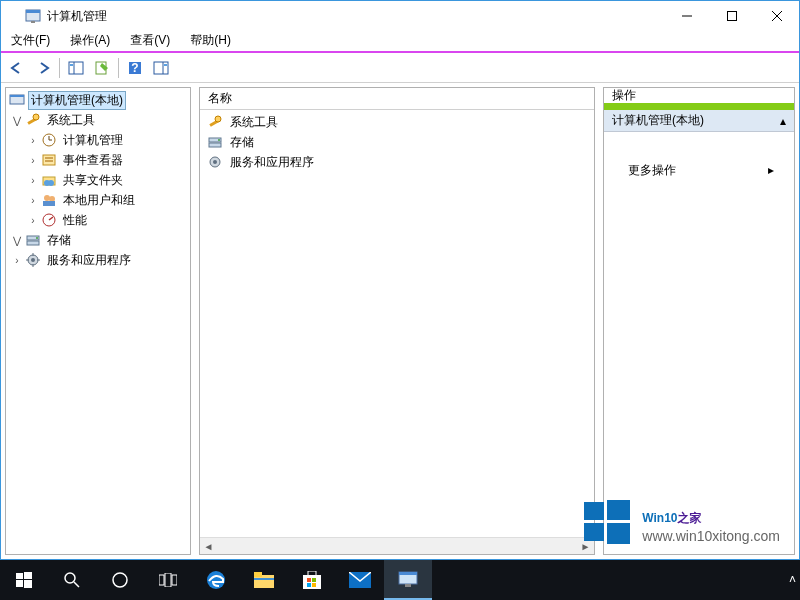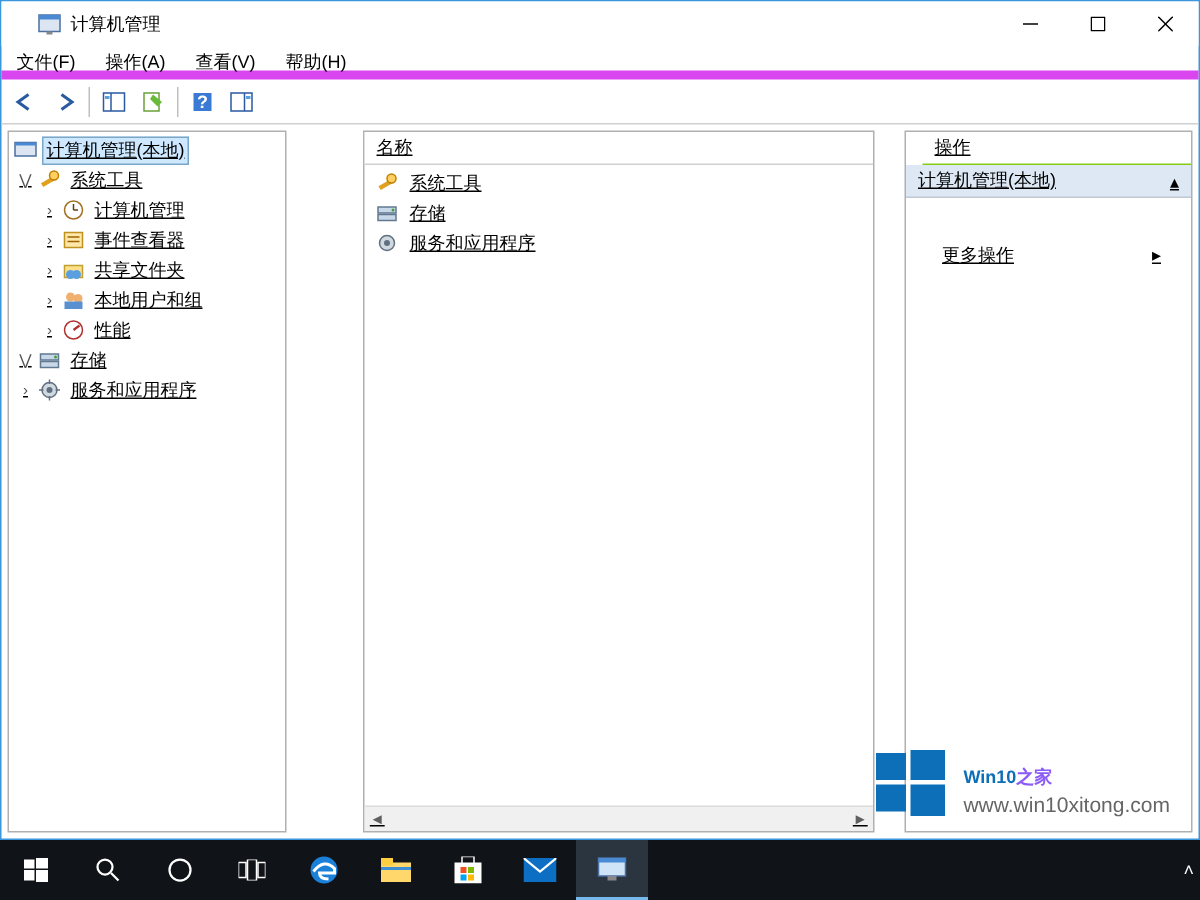--- a/index.html
+++ b/index.html
@@ -6,38 +6,38 @@
 html, body { width: 800px; height: 600px; overflow: hidden; }
 body { display: flex; flex-direction: column; }
 
 .window { flex: 1; display: flex; flex-direction: column; background: #fff; border: 1px solid #3a96dd; }
 .titlebar { height: 30px; display: flex; align-items: center; background: #fff; padding-left: 24px; }
 .titlebar .icon { width: 16px; height: 16px; margin-right: 6px; }
 .titlebar .title { flex: 1; }
 .titlebar .wincontrols { display: flex; }
 .titlebar .wincontrols div { width: 45px; height: 30px; display: flex; align-items: center; justify-content: center; }
 
-.menubar { height: 22px; display: flex; align-items: flex-start; padding: 0 6px; gap: 12px; border-bottom: 6px solid #d946ef; }
+.menubar { height: 22px; display: flex; align-items: flex-end; padding: 0 6px; gap: 12px; border-bottom: 2px solid #d946ef; }
 .menubar span { padding: 2px 4px; }
 
 .toolbar { height: 30px; display: flex; align-items: center; padding: 2px 4px; gap: 2px; border-bottom: 1px solid #d0d0d0; }
 .toolbar .tb { width: 24px; height: 24px; display: flex; align-items: center; justify-content: center; border: 1px solid transparent; }
 .toolbar .sep { width: 1px; height: 20px; background: #c0c0c0; margin: 0 2px; }
 
-.content { flex: 1; display: flex; overflow: hidden; padding: 4px; gap: 20px; text-decoration: underline; }
+.content { flex: 1; display: flex; overflow: hidden; padding: 4px; gap: 8px; }
 .pane { border: 1px solid #b0b0b0; background: #fff; overflow: auto; }
 .treepane { width: 186px; }
-.listpane { flex: 1; display: flex; flex-direction: column; margin-left: 31px; }
+.listpane { flex: 1; display: flex; flex-direction: column; }
 .actionpane { width: 192px; }
 
 .listheader { height: 22px; border-bottom: 1px solid #d0d0d0; padding-left: 8px; display: flex; align-items: center; background: #fff; }
 .listbody { flex: 1; padding: 2px 4px; overflow:auto; }
 .listitem { display: flex; align-items: center; height: 20px; gap: 4px; padding-left: 2px; }
 
-.actionheader { height: 22px; border-bottom: 1px solid #84cc16; padding-left: 8px; display: flex; align-items: center; font-weight: 400; margin-left: 11px; }
+.actionheader { height: 22px; border-bottom: 7px solid #84cc16; padding-left: 8px; display: flex; align-items: center; font-weight: 400; }
 .actiongroup { background: #dde8f4; height: 22px; display: flex; align-items: center; padding: 0 8px; justify-content: space-between; border-bottom: 1px solid #c0c8d4;}
 .actionitem { height: 22px; display: flex; align-items: center; padding: 0 20px 0 24px; justify-content: space-between; margin-top: 27px; }
 
 .tree { padding: 2px; user-select: none; }
 .treenode { display: flex; align-items: center; height: 20px; white-space: nowrap; }
 .toggle { width: 14px; text-align: center; color: #555; font-size: 10px; cursor: pointer; }
 .ico { width: 16px; height: 16px; margin: 0 3px 0 1px; display:inline-flex; align-items:center; justify-content:center; }
 .label { padding: 1px 3px; }
 .selected .label { background: #cde8ff; border: 1px solid #7aa7c7; padding: 0px 2px; }
 
@@ -300,21 +300,21 @@
 </div>
 
 <div class="watermark">
   <svg class="wlogo" viewBox="0 0 50 50">
     <rect x="2" y="4" width="20" height="18" fill="#0d6fb8"></rect>
     <rect x="25" y="2" width="23" height="20" fill="#0d6fb8"></rect>
     <rect x="2" y="25" width="20" height="18" fill="#0d6fb8"></rect>
     <rect x="25" y="25" width="23" height="21" fill="#0d6fb8"></rect>
   </svg>
   <div class="wtext">
-    <div class="l1"><span>Win10</span><span style="color:#8b5cf6">之家</span></div>
+    <div class="l1"><span>Win10</span><span style="color:#4c1d95">之家</span></div>
     <div class="l2">www.win10xitong.com</div>
   </div>
 </div>
 
 <div class="taskbar">
   <div class="tbitem">
     <svg width="16" height="16">
         <rect x="0" y="1" width="7" height="6" fill="#fff"></rect>
         <rect x="8" y="0" width="8" height="7" fill="#fff"></rect>
         <rect x="0" y="8" width="7" height="7" fill="#fff"></rect>

